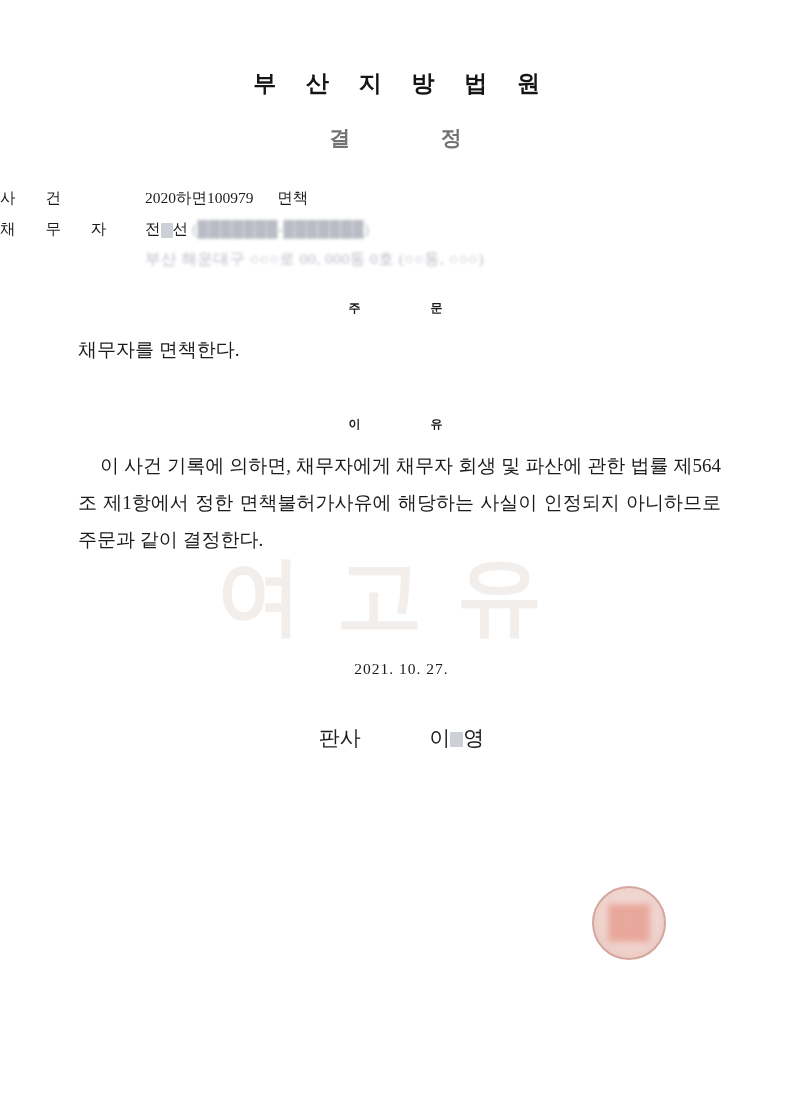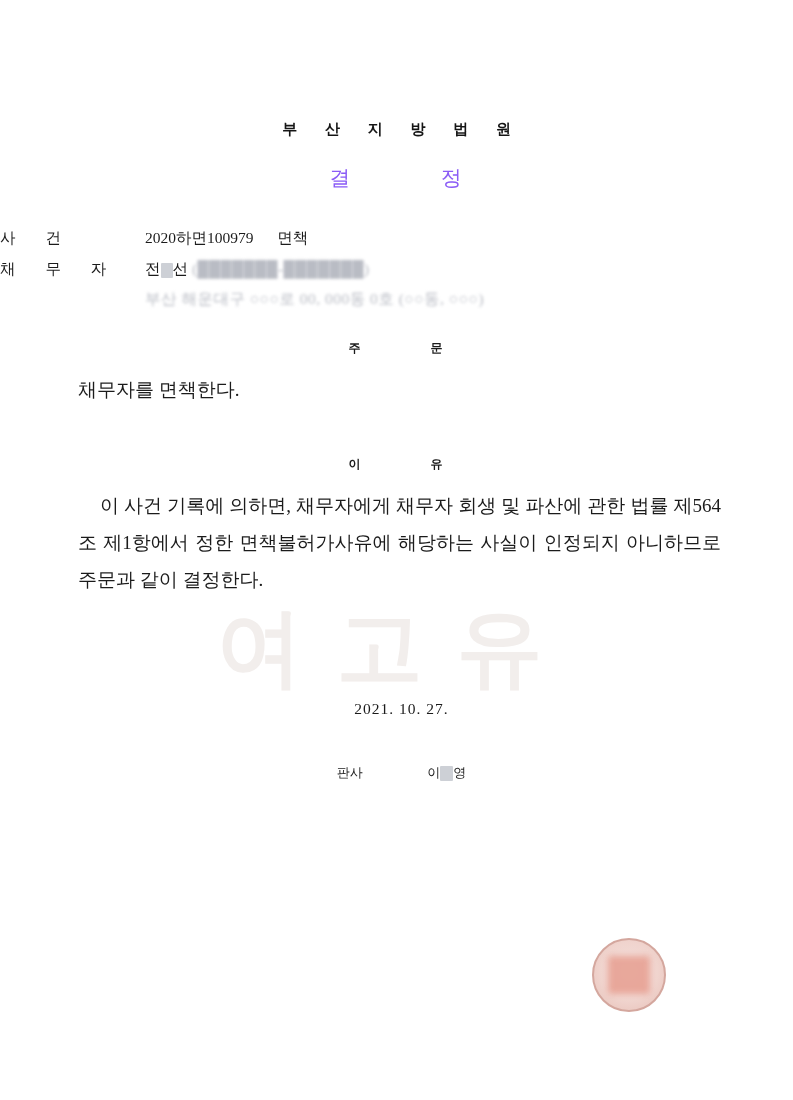--- a/index.html
+++ b/index.html
@@ -39,35 +39,35 @@
     z-index: 0;
   }
 
   .content {
     position: relative;
     z-index: 2;
   }
 
   .court-title {
     text-align: center;
-    font-size: 15px;
+    font-size: 23px;
     font-weight: 700;
     letter-spacing: 12px;
-    margin-top: 120px;
+    margin-top: 68px;
     padding-left: 12px;
     color: #151515;
   }
 
   .doc-kind {
     text-align: center;
     font-size: 21px;
-    font-weight: 400;
+    font-weight: 700;
     letter-spacing: 2px;
     margin-top: 25px;
-    color: #8b5cf6;
+    color: #737373;
   }
   .doc-kind .sp {
     display: inline-block;
     width: 74px;
   }
 
   .fields {
     margin-top: 34px;
     font-size: 15.5px;
   }
@@ -146,21 +146,21 @@
   .date-line {
     text-align: center;
     font-size: 15.5px;
     margin-top: 102px;
     letter-spacing: 1px;
     padding-left: 10px;
   }
 
   .judge-line {
     text-align: center;
-    font-size: 13px;
+    font-size: 21px;
     margin-top: 46px;
     padding-left: 10px;
   }
   .judge-line .judge-gap {
     display: inline-block;
     width: 58px;
   }
 
   .seal {
     position: absolute;

